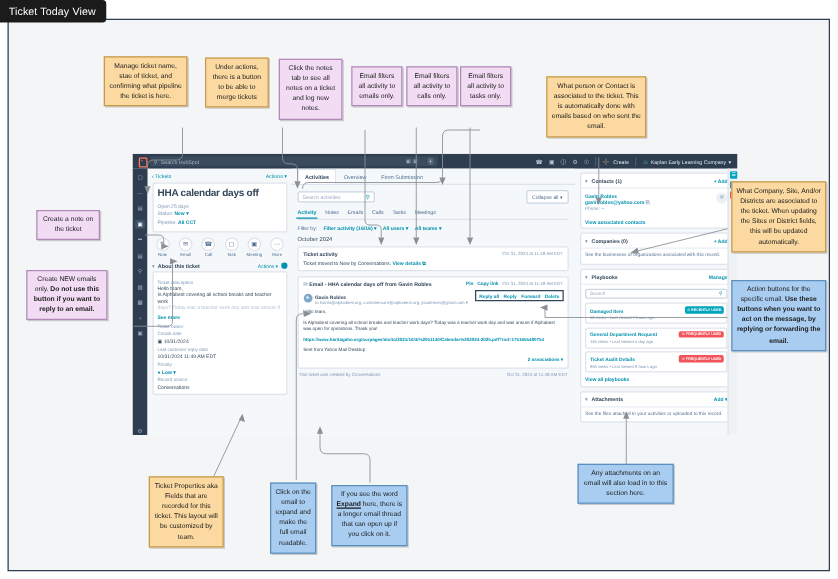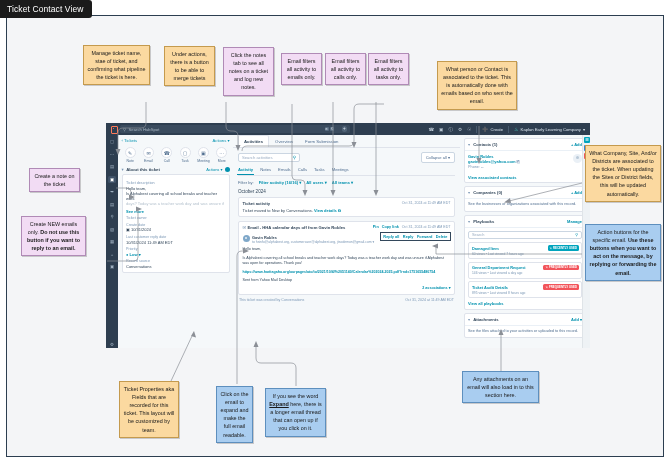--- a/index.html
+++ b/index.html
@@ -237,21 +237,21 @@
   .badge {
     position:absolute; right:2px; top:2px; font-size:2.9px; color:#fff; padding:.8px 2px;
     border-radius:1.5px; font-weight:bold; white-space:nowrap;
   }
   .badge.teal { background:#00a4bd; }
   .badge.red  { background:#f2545b; }
 </style>
 </head>
 <body>
 
-<div id="page-title-tab">Ticket Contact View</div>
+<div id="page-title-tab">Ticket Today View</div>
 
 <div id="canvas">
 
   <svg id="wires" viewBox="0 0 658 442">
 
     <path d="M139 86 L139 107 Q139 112 134 112 L116 112 Q111 112 111 117 L111 133"></path>
     <polygon points="111,139 108.5,133 113.5,133"></polygon>
 
     <path d="M219 86 L219 110 Q219 115 224 115 L226 115 Q231 115 231 120 L231 129"></path>
     <polygon points="231,135 228.5,129 233.5,129"></polygon>
@@ -414,20 +414,32 @@
         <div class="spacer"></div>
         <div class="si">⚙</div>
       </div>
 
       <div class="col-left">
         <div class="crumbrow">
           <span class="crumb">‹ Tickets</span>
           <span class="actions-link">Actions ▾</span>
         </div>
 
+        <div class="card">
+          <div class="ticket-title">HHA calendar days off</div>
+          <div class="kv">Open 25 days</div>
+          <div class="kv">
+            <span>Status:</span>
+            <b>New ▾</b>
+          </div>
+          <div class="kv">
+            <span>Pipeline:</span>
+            <b>All CCT</b>
+          </div>
+        </div>
 
         <div class="quick-actions">
           <div class="qa">
             <div class="circ">✎</div>
             <div class="lbl">Note</div>
           </div>
           <div class="qa">
             <div class="circ">✉</div>
             <div class="lbl">Email</div>
           </div>

